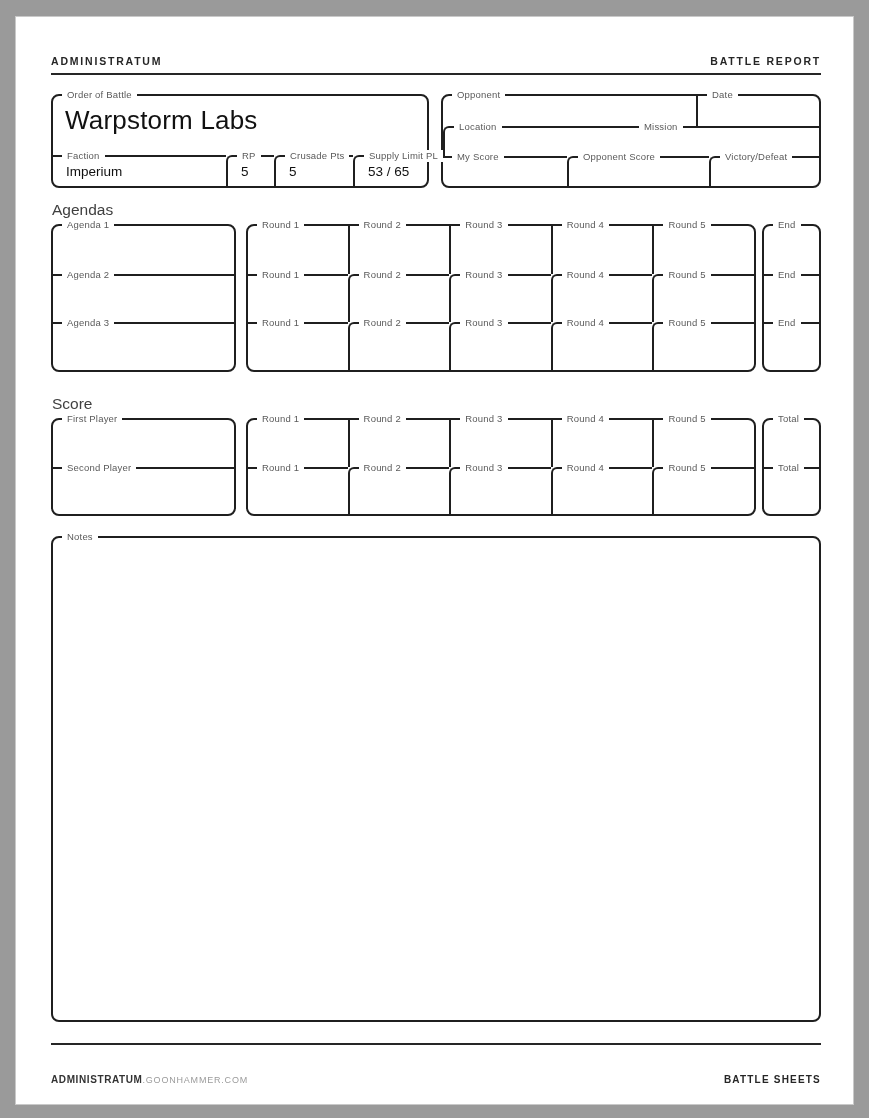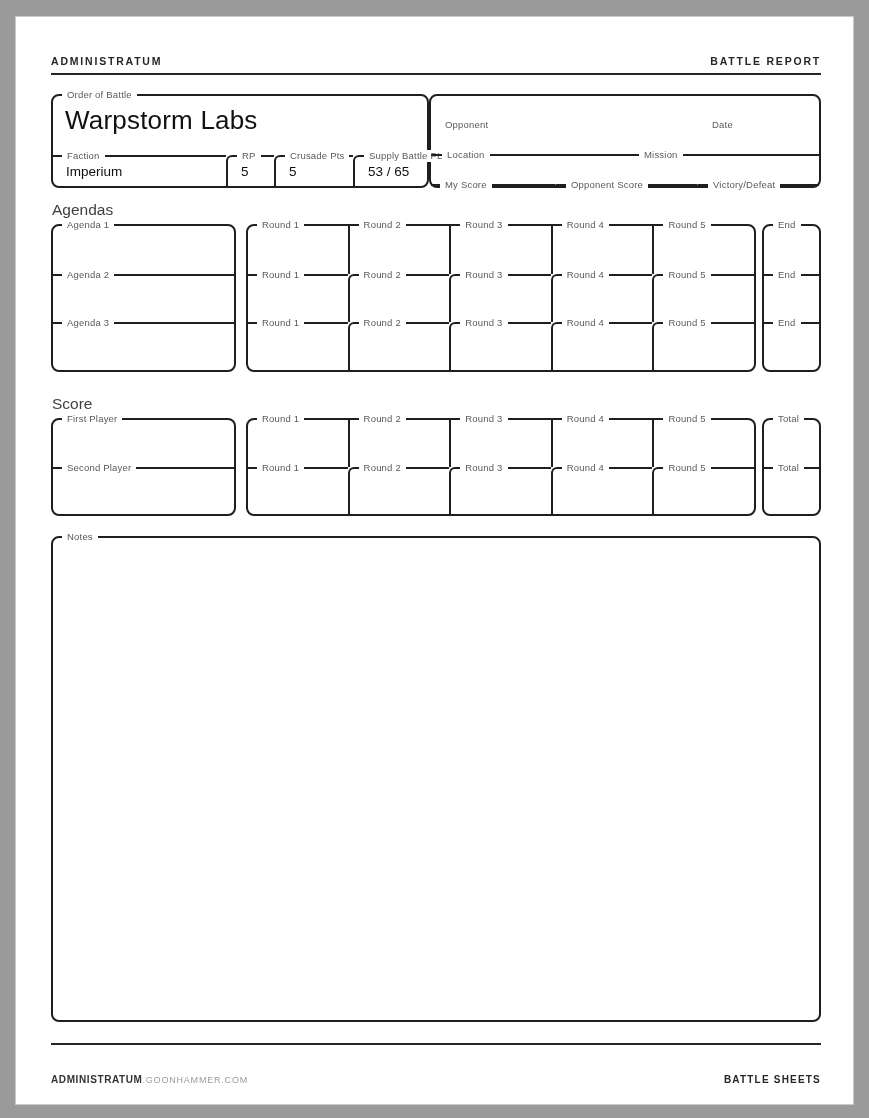--- a/index.html
+++ b/index.html
@@ -58,38 +58,38 @@
     color: #5a5a5a;
     white-space: nowrap;
   }
   .cell-value {
     font-size: 13.5px;
     color: #101010;
     padding: 7px 0 0 13px;
   }
 
   
-  .top-grid { display: flex; gap: 0; margin-top: 19px; }
+  .top-grid { display: flex; gap: 12px; margin-top: 19px; }
   .obox { width: 378px; height: 94px; display: flex; flex-direction: column; }
   .obox-main { flex: 1; position: relative; }
   .big-value {
     font-size: 26px;
     letter-spacing: 0.2px;
     color: #111;
     padding: 9px 0 0 12px;
     font-weight: 400;
   }
   .obox-fields { display: flex; height: 31px; }
   .w-faction { width: 173px; }
   .w-rp { width: 48px; }
   .w-crusade { width: 79px; }
   .w-supply { flex: 1; }
 
   .dbox { flex: 1; height: 94px; display: flex; flex-direction: column; }
-  .drow { display: flex; flex: 1; align-items: flex-end; }
+  .drow { display: flex; flex: 1; }
   .w-opponent { flex: 1; }
   .w-date { width: 123px; }
   .w-mission { width: 189px; }
   .w-location { flex: 1; }
   .w-myscore { width: 124px; }
   .w-oppscore { width: 142px; }
   .w-victory { flex: 1; }
 
   
   .section-heading {
@@ -151,21 +151,21 @@
         </div>
         <div class="cell bt bl w-rp">
           <span class="flabel">RP</span>
           <div class="cell-value">5</div>
         </div>
         <div class="cell bt bl w-crusade">
           <span class="flabel">Crusade Pts</span>
           <div class="cell-value">5</div>
         </div>
         <div class="cell bt bl w-supply">
-          <span class="flabel">Supply Battle PL</span>
+          <span class="flabel">Supply Limit PL</span>
           <div class="cell-value">53 / 65</div>
         </div>
       </div>
     </div>
 
     <div class="fbox dbox">
       <div class="drow">
         <div class="cell w-opponent">
           <span class="flabel">Opponent</span>
         </div>

